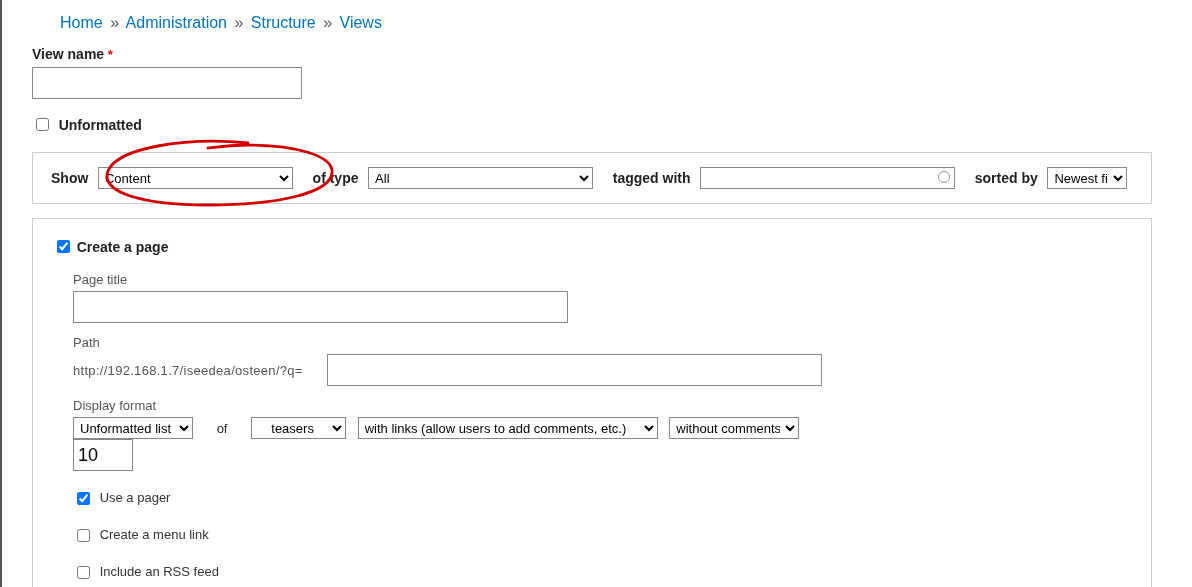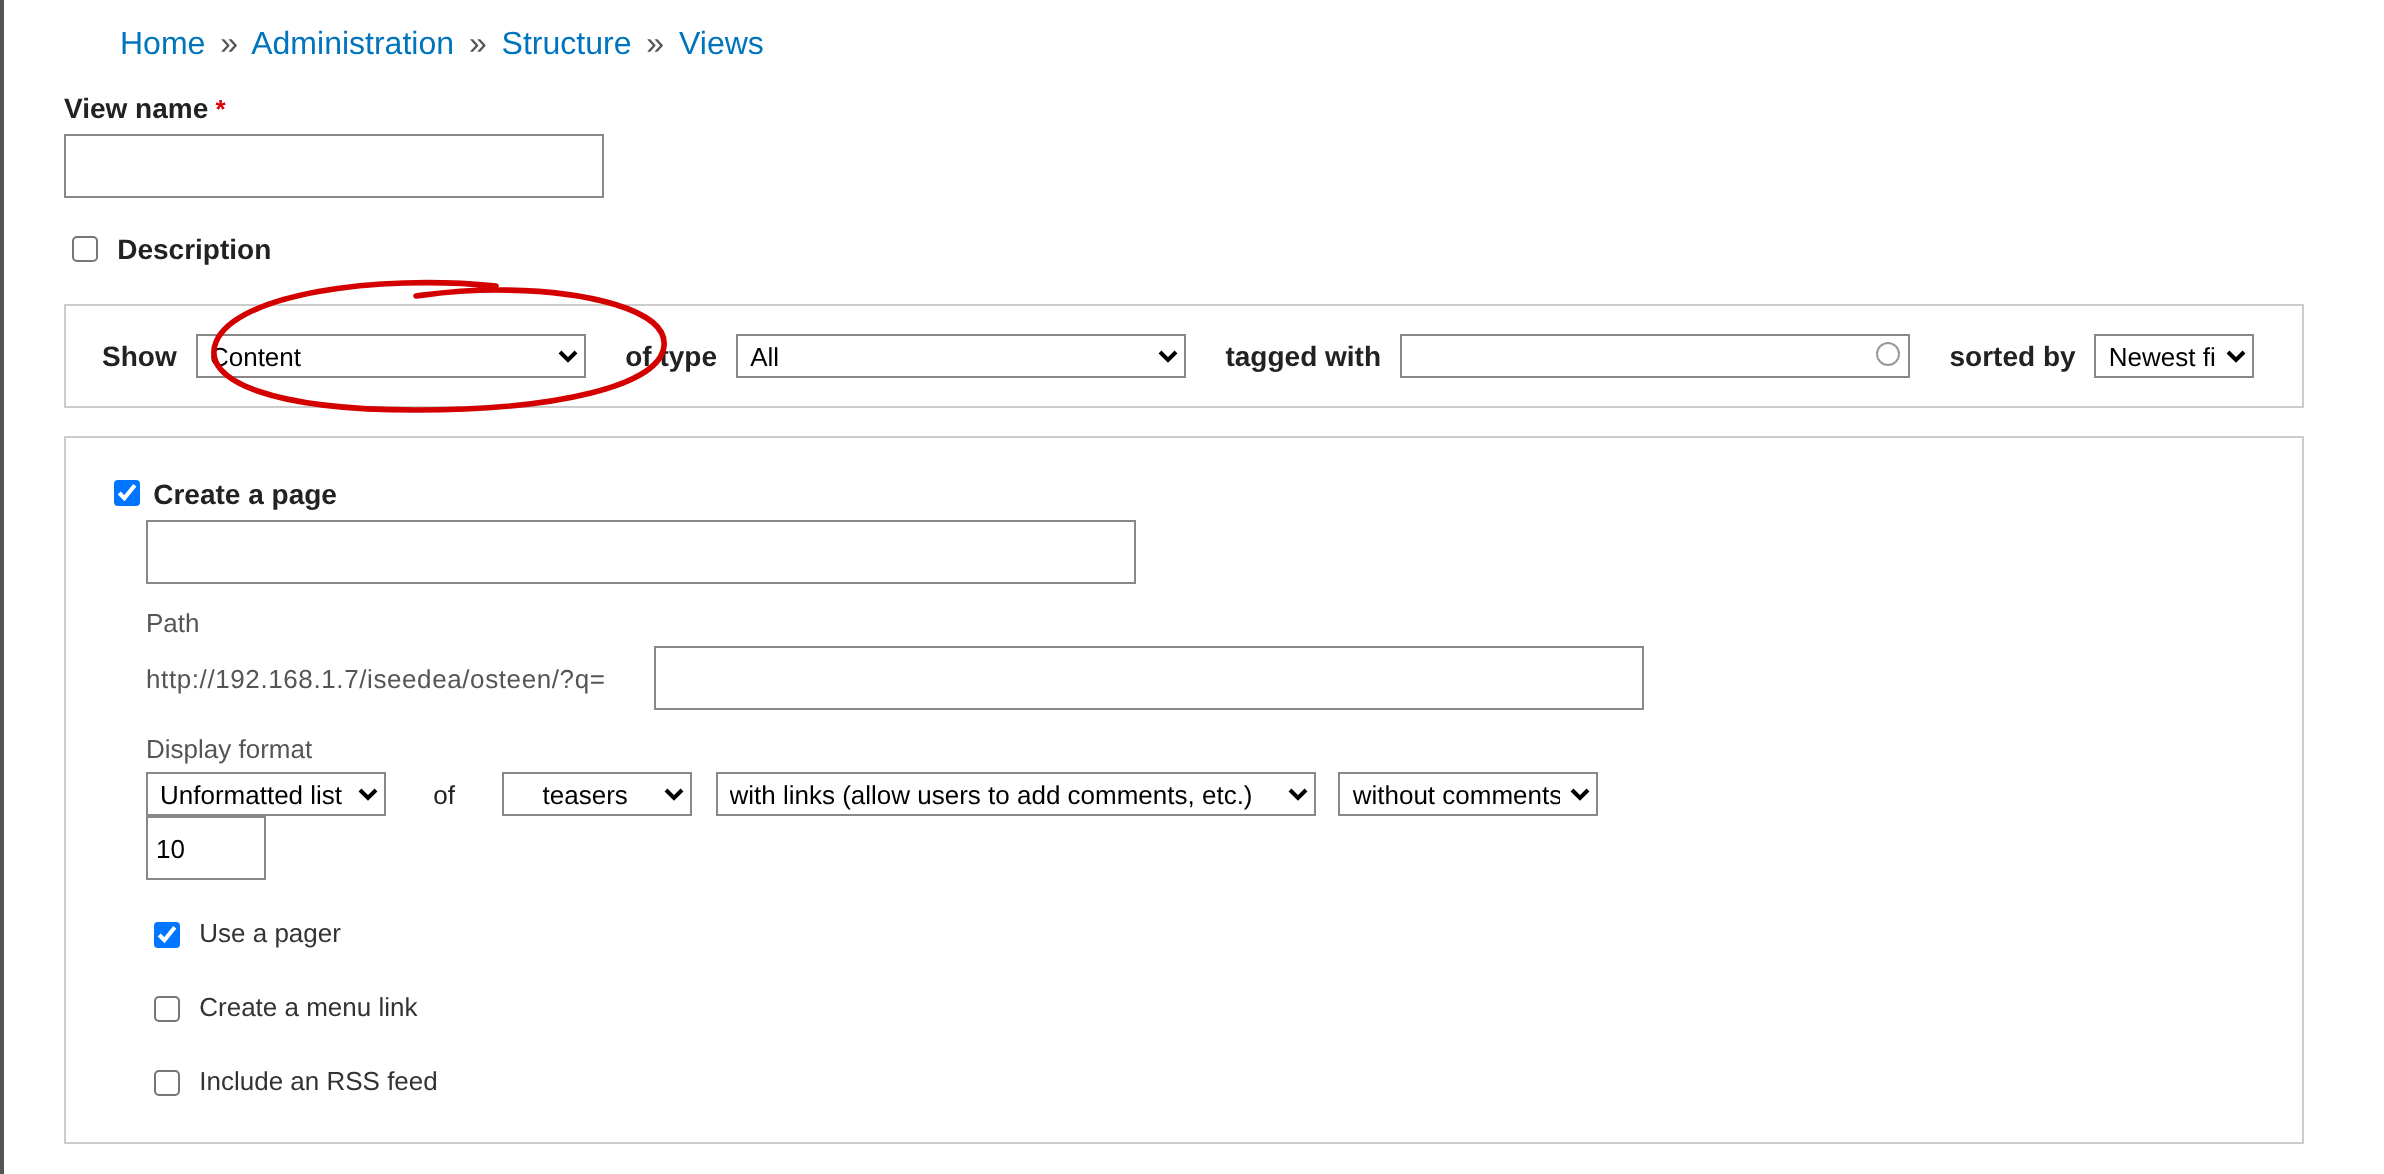--- a/index.html
+++ b/index.html
@@ -38,21 +38,21 @@
     margin-bottom: 5px;
     display: inline-block;
   }
   .required-mark {
     color: #d00;
     font-weight: bold;
   }
   .text-input {
     border: 1px solid #888;
     padding: 3px 4px;
-    font-size: 13px;
+    font-size: 18px;
     height: 32px;
   }
   .view-name-input {
     width: 270px;
     display: block;
     margin-bottom: 16px;
   }
   .checkbox-row {
     margin-bottom: 18px;
   }
@@ -189,21 +189,21 @@
   </div>
 
   <div>
     <span class="field-label">View name</span>
     <span class="required-mark">*</span>
   </div>
   <input type="text" class="text-input view-name-input" value="" style="">
 
   <div class="checkbox-row">
     <input type="checkbox" style="">
-    <label>Description</label>
+    <label>Unformatted</label>
   </div>
 
   <div class="show-box">
     <span class="lbl inline-item gap-sm">Show</span>
     <select class="select-content inline-item gap-md">
       <option>Content</option>
     </select>
     <span class="lbl inline-item gap-sm">of type</span>
     <select class="select-all inline-item gap-md">
       <option>All</option>
@@ -220,20 +220,21 @@
   </div>
 
   <div class="page-box">
     <div>
       <input type="checkbox" checked="" style="">
       <label class="field-label" style="vertical-align:middle;">Create a page</label>
     </div>
 
     <div class="inner-fields">
 
+      <div class="sub-label">Page title</div>
       <input type="text" class="text-input page-title-input" value="" style="">
 
       <div class="sub-label">Path</div>
       <div class="path-row">
         <span class="path-prefix">http://192.168.1.7/iseedea/osteen/?q=</span>
         <input type="text" class="text-input path-input" value="" style="">
       </div>
 
       <div class="sub-label">Display format</div>
       <div>

